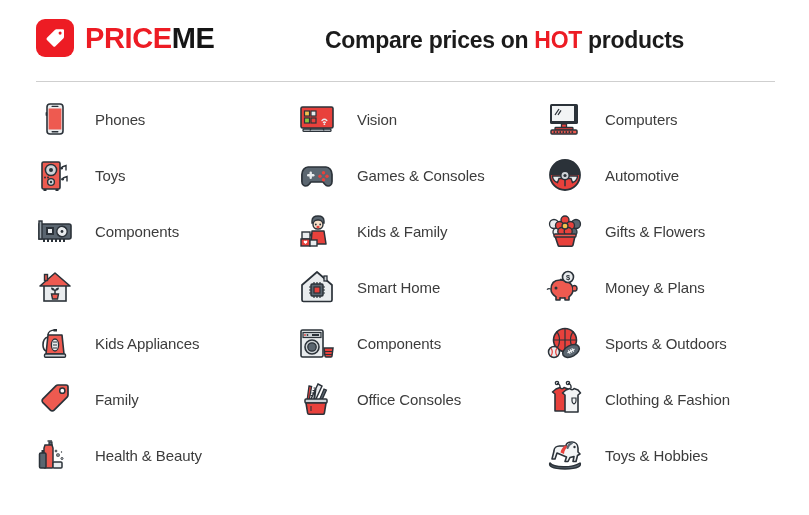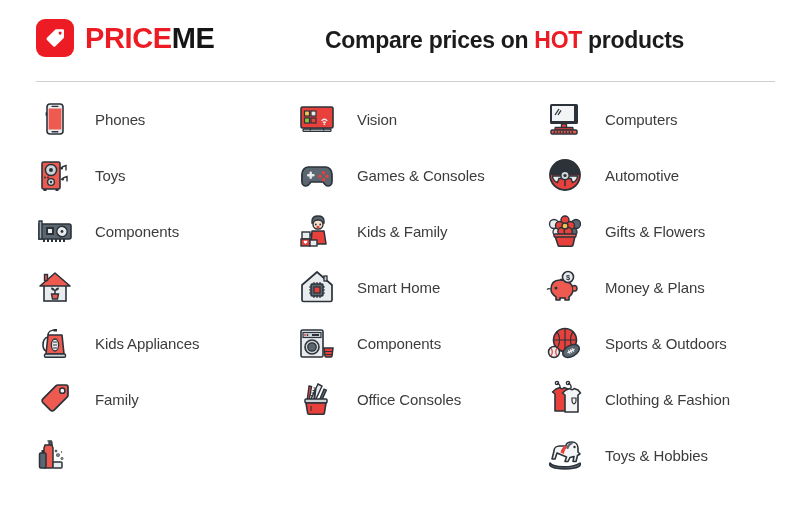--- a/index.html
+++ b/index.html
@@ -199,20 +199,21 @@
             <path d="M11.5 5h4.5" stroke="#2b3239" stroke-width="1.4"></path>
             <rect x="3.5" y="17" width="6.5" height="15" rx="1.2" fill="#5b6670" stroke="#2b3239" stroke-width="1.5"></rect>
             <rect x="5.5" y="14" width="2.5" height="3" fill="#2b3239"></rect>
             <rect x="17" y="26" width="9" height="6" rx="1" fill="#e9ecee" stroke="#2b3239" stroke-width="1.5"></rect>
             <circle cx="22" cy="19" r="1.3" fill="none" stroke="#2b3239" stroke-width="1.1"></circle>
             <circle cx="26" cy="22.5" r="1" fill="none" stroke="#2b3239" stroke-width="1"></circle>
             <circle cx="20" cy="15" r="0.9" fill="none" stroke="#2b3239" stroke-width="1"></circle>
             <circle cx="25.5" cy="16" r="0.7" fill="#2b3239"></circle>
           </svg>
         </span>
+        <span class="lbl">Health &amp; Beauty</span>
       </div>
     </div>
 
     <div class="col col-2">
 
 
       <div class="cat">
         <span class="ico">
           <svg width="38" height="38" viewBox="0 0 38 38">
             <rect x="3" y="7" width="32" height="21" rx="1.6" fill="#E8413C" stroke="#2b3239" stroke-width="1.6"></rect>

